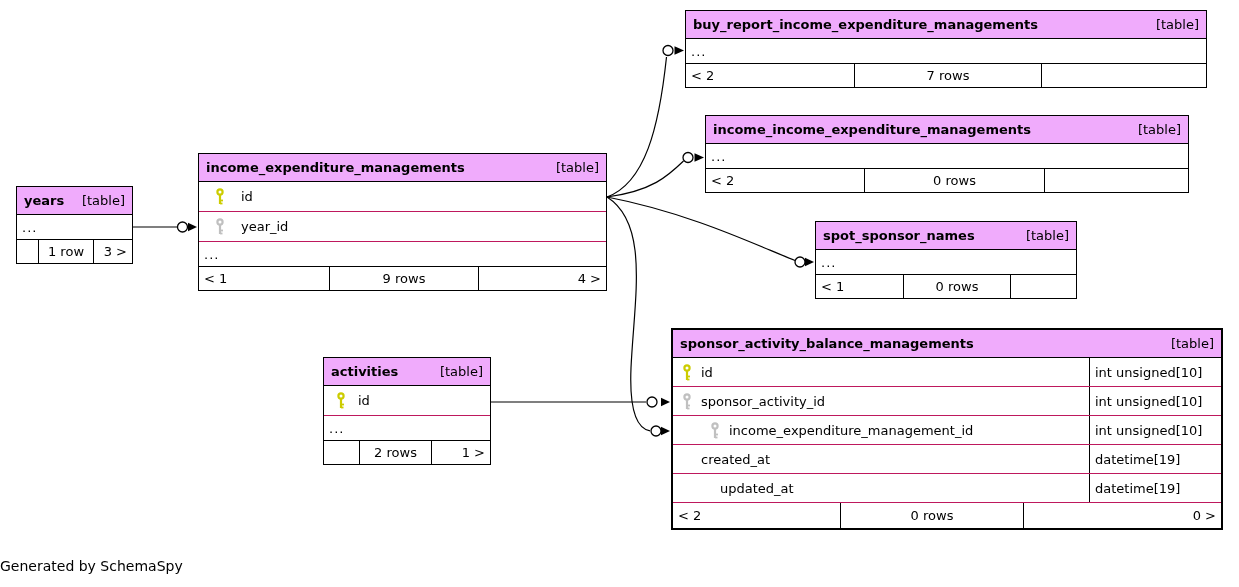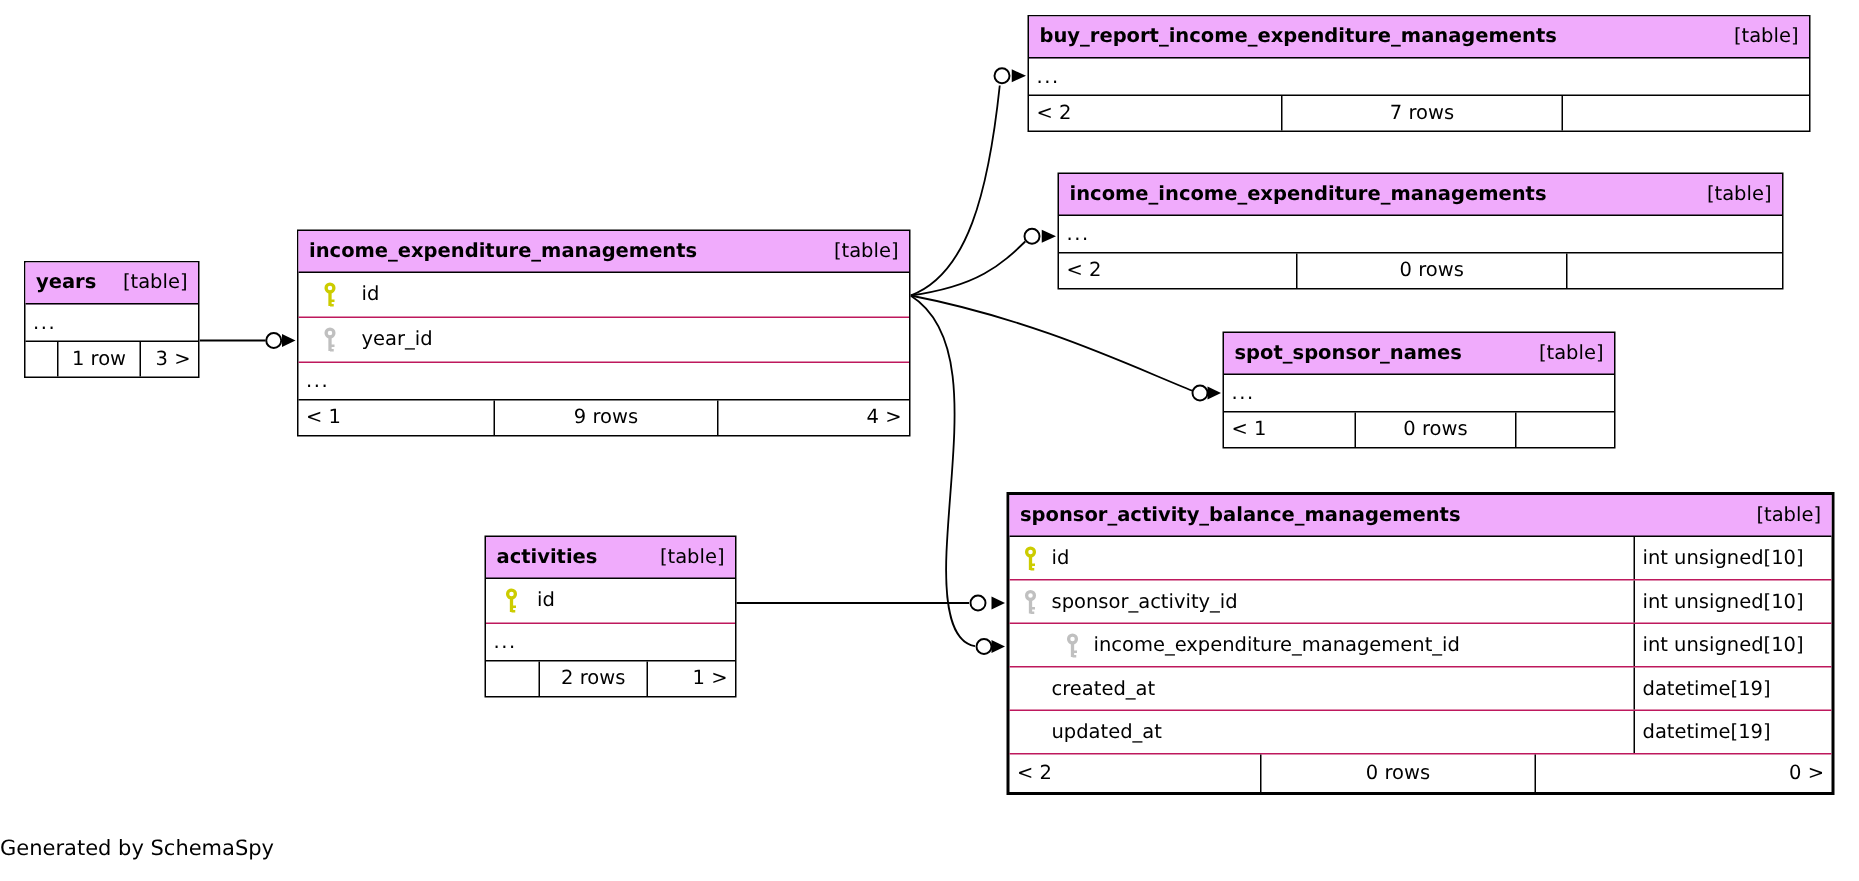--- a/index.html
+++ b/index.html
@@ -70,21 +70,21 @@
       <circle cx="656" cy="431" r="5"></circle>
       <polygon points="670,431 661,426.7 661,435.3"></polygon>
     </g>
     <g>
       <path d="M478,402 H646"></path>
       <circle cx="652" cy="402" r="5"></circle>
       <polygon points="670,402 661,397.7 661,406.3"></polygon>
     </g>
   </svg>
 
-  <div class="tbl" style="left:16px; top:174px; width:117px;">
+  <div class="tbl" style="left:16px; top:186px; width:117px;">
     <div class="thead">
       <span class="tname">years</span>
       <span class="ttag">[table]</span>
     </div>
     <div class="erow">...</div>
     <div class="tfoot">
       <span class="fcell" style="width:21px;"></span>
       <span class="fcell fc" style="width:55px;">1 row</span>
       <span class="fcell fr">3 &gt;</span>
     </div>
@@ -227,21 +227,21 @@
           </svg>
       </span>
       <span class="colname">income_expenditure_management_id</span>
       <span class="coltype">int unsigned[10]</span>
     </div>
     <div class="trow" style="height:29px;">
       <span class="icon-cell"></span>
       <span class="colname">created_at</span>
       <span class="coltype">datetime[19]</span>
     </div>
-    <div class="trow" style="height:29px;">
+    <div class="trow" style="height:29px;padding-left:19px;">
       <span class="icon-cell"></span>
       <span class="colname">updated_at</span>
       <span class="coltype">datetime[19]</span>
     </div>
     <div class="tfoot" style="height:25px;">
       <span class="fcell" style="width:167px;">&lt; 2</span>
       <span class="fcell fc" style="width:183px;">0 rows</span>
       <span class="fcell fr">0 &gt;</span>
     </div>
   </div>

